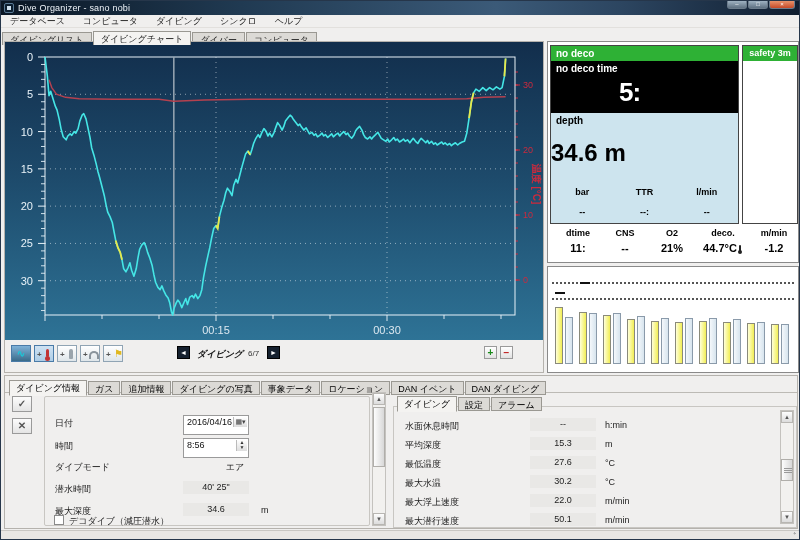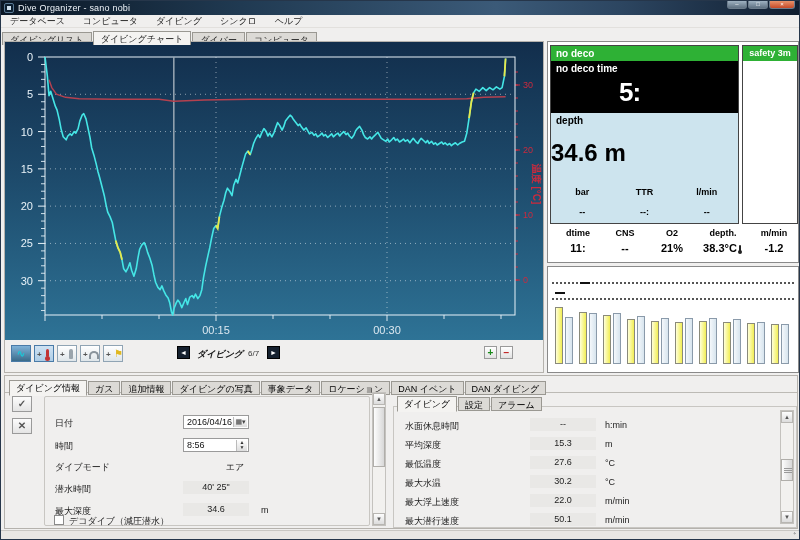--- a/index.html
+++ b/index.html
@@ -84,21 +84,21 @@
   .dtab-line { position:absolute; left:0; top:16px; width:100%; height:1px; background:#bcbab5; }
 
   .btn-sq { position:absolute; width:20px; height:16px; border:1px solid #9a9a9a; background:linear-gradient(#fcfcfc,#e4e4e4);
     text-align:center; font-size:10px; line-height:14px; color:#555; font-weight:bold; }
 
   .groupbox { position:absolute; border:1px solid #c8c6c2; border-radius:2px; }
   .groupbox-title { position:absolute; top:-6px; left:6px; background:#f0efee; font-size:8px; color:#333; padding:0 3px; white-space:nowrap; }
 
   .frow { position:absolute; left:10px; font-size:9px; color:#222; }
   .fvalue-box { position:absolute; width:66px; height:13px; background:#e9e8e6; font-size:9px; text-align:center; line-height:13px; color:#222; }
-  .finput { position:absolute; width:66px; height:14px; background:#fff; border:1px solid #9a9a9a; font-size:9px; line-height:12px; padding-left:3px; color:#111; }
+  .finput { position:absolute; width:66px; height:20px; background:#fff; border:1px solid #9a9a9a; font-size:9px; line-height:12px; padding-left:3px; color:#111; }
   .fin-ico { position:absolute; right:1px; top:1px; width:14px; height:10px; font-size:7px; color:#444; text-align:center; line-height:10px; background:linear-gradient(#fff,#ddd); border-left:1px solid #bbb; }
   .spin { position:absolute; right:1px; top:1px; width:11px; height:11px; background:linear-gradient(#fff,#ddd); border-left:1px solid #bbb; font-size:5px; color:#333; text-align:center; line-height:5px; }
   .funit { position:absolute; font-size:9px; color:#222; }
   .chk { position:absolute; width:10px; height:10px; border:1px solid #8a8a8a; background:#fff; }
 
   .vscroll { position:absolute; width:14px; background:#f2f1ef; border:1px solid #c4c2be; }
   .vs-arrow { position:absolute; left:0; width:12px; height:12px; background:linear-gradient(#fdfdfd,#dcdcdc); border:1px solid #b8b6b2; color:#555; font-size:6px; text-align:center; line-height:11px; }
   .vs-thumb { position:absolute; left:0; width:12px; background:linear-gradient(90deg,#fdfdfd,#d8d8d8); border:1px solid #b0aeaa; }
   .vs-grip { position:absolute; left:2px; top:50%; width:8px; height:1px; background:#999; box-shadow:0 2px 0 #999, 0 -2px 0 #999; }
 
@@ -302,22 +302,22 @@
       </div>
       <div class="st-col" style="left:55px;top:4px;width:44px;">
         <div class="st-label">CNS</div>
         <div class="st-value">--</div>
       </div>
       <div class="st-col" style="left:102px;top:4px;width:44px;">
         <div class="st-label">O2</div>
         <div class="st-value">21%</div>
       </div>
       <div class="st-col" style="left:148px;top:4px;width:54px;">
-        <div class="st-label">depth.</div>
-        <div class="st-value"><span>38.3°C</span><span class="mini-thermo"></span></div>
+        <div class="st-label">deco.</div>
+        <div class="st-value"><span>44.7°C</span><span class="mini-thermo"></span></div>
       </div>
       <div class="st-col" style="left:204px;top:4px;width:44px;">
         <div class="st-label">m/min</div>
         <div class="st-value">-1.2</div>
       </div>
     </div>
   </div>
 
   <div class="tissue">
     <div class="tissue-inner" id="tissue-inner">

